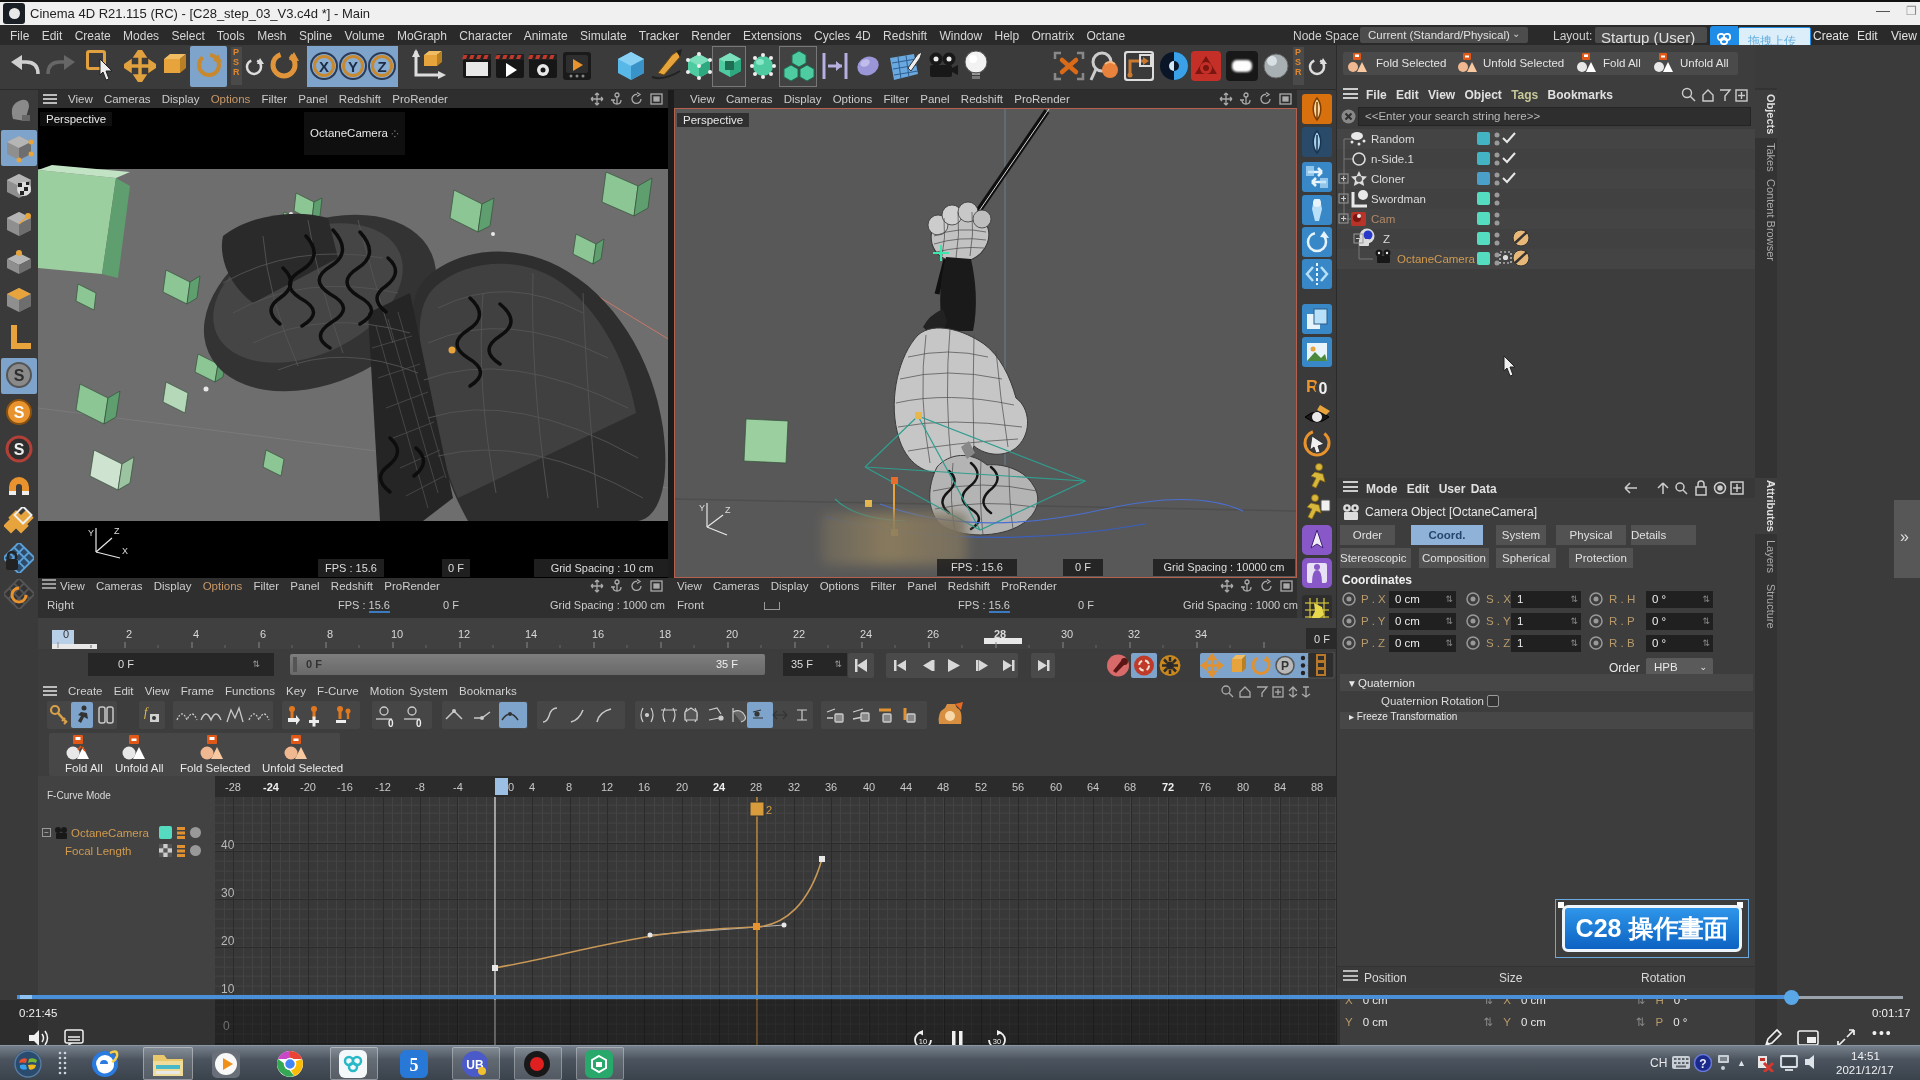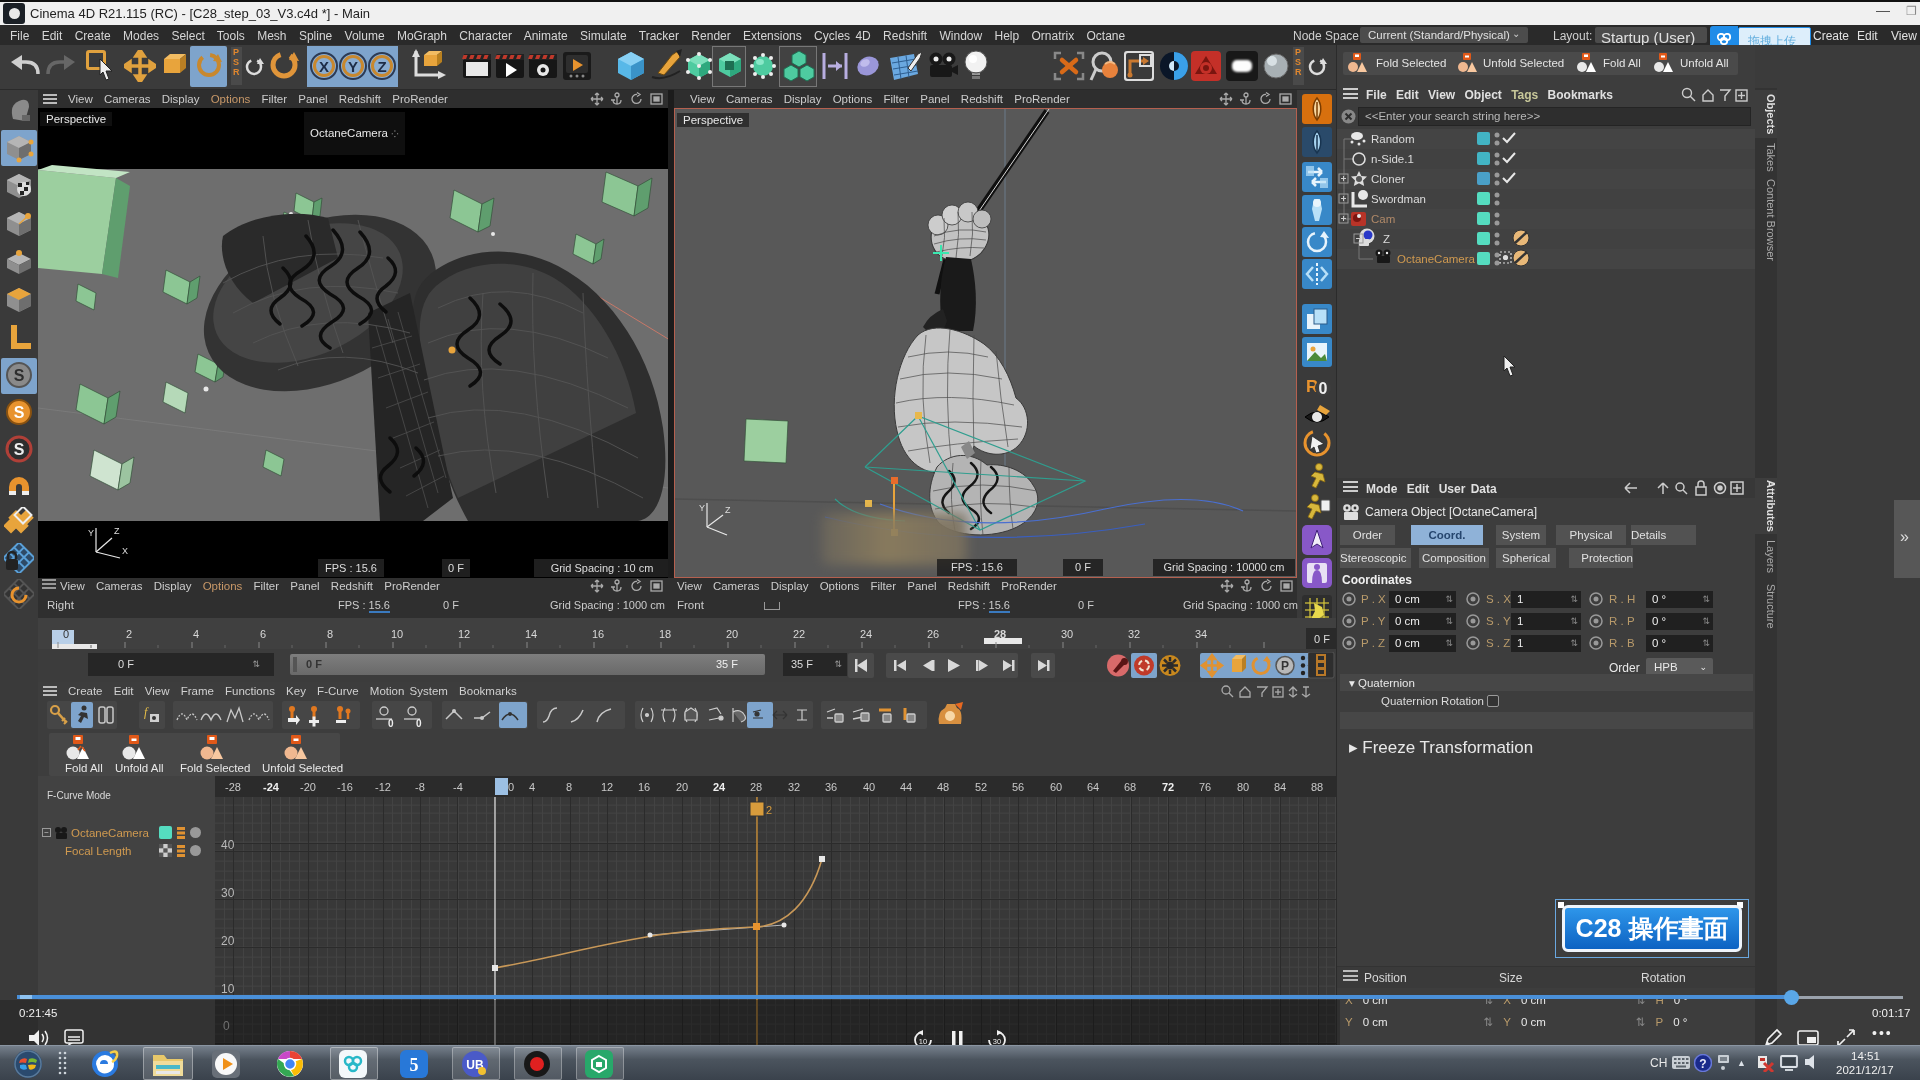--- a/index.html
+++ b/index.html
@@ -1422,21 +1422,21 @@
 <div class="t" style="left:28px;top:460px;font-size:12px;color:#e8e8e8">Camera Object [OctaneCamera]</div>
 
 <div class="a" style="left:3px;top:480px;width:55px;height:20px;background:#525252;color:#e0e0e0;font-size:11.5px;text-align:center;line-height:20px">Order</div>
 <div class="a" style="left:74px;top:480px;width:72px;height:20px;background:#8fb2d8;color:#26466e;font-size:11.5px;font-weight:bold;text-align:center;line-height:20px">Coord.</div>
 <div class="a" style="left:159px;top:480px;width:50px;height:20px;background:#525252;color:#e0e0e0;font-size:11.5px;text-align:center;line-height:20px">System</div>
 <div class="a" style="left:219px;top:480px;width:70px;height:20px;background:#525252;color:#e0e0e0;font-size:11.5px;text-align:center;line-height:20px">Physical</div>
 <div class="a" style="left:294px;top:480px;width:65px;height:20px;background:#525252;color:#e0e0e0;font-size:11.5px;text-align:left;line-height:20px">Details</div>
 <div class="a" style="left:3px;top:503px;width:71px;height:20px;background:#525252;color:#e0e0e0;font-size:11.5px;text-align:left;line-height:20px">Stereoscopic</div>
 <div class="a" style="left:82px;top:503px;width:70px;height:20px;background:#525252;color:#e0e0e0;font-size:11.5px;text-align:center;line-height:20px">Composition</div>
 <div class="a" style="left:159px;top:503px;width:60px;height:20px;background:#525252;color:#e0e0e0;font-size:11.5px;text-align:center;line-height:20px">Spherical</div>
-<div class="a" style="left:232px;top:503px;width:64px;height:20px;background:#525252;color:#e0e0e0;font-size:11.5px;text-align:right;line-height:20px">Protection</div>
+<div class="a" style="left:232px;top:503px;width:64px;height:20px;background:#525252;color:#e0e0e0;font-size:11.5px;text-align:center;line-height:20px">Protection</div>
 <div class="t" style="left:5px;top:528px;font-size:12px;font-weight:bold;color:#f0f0f0">Coordinates</div>
 <div id="coordrows" class="a" style="left:0;top:545px;width:419px;height:70px;font-size:11.5px">
 <svg class="a" style="left:5px;top:2px" width="14" height="14">
         <circle cx="7" cy="7" r="6" fill="none" stroke="#999" stroke-width="1.5"></circle>
         <circle cx="7" cy="7" r="2.5" fill="#999"></circle>
       </svg>
 <div class="t" style="left:24px;top:3px;color:#b89a6a">P . X</div>
 <div class="a" style="left:52px;top:1px;width:67px;height:17px;background:#202020;color:#ededed;line-height:17px;padding-left:6px">0 cm<span style="position:absolute;right:3px;color:#888;font-size:9px">⇅</span></div>
 <svg class="a" style="left:129px;top:2px" width="14" height="14">
         <circle cx="7" cy="7" r="6" fill="none" stroke="#999" stroke-width="1.5"></circle>
@@ -1487,21 +1487,21 @@
 <div class="t" style="left:272px;top:47px;color:#b89a6a">R . B</div>
 <div class="a" style="left:309px;top:45px;width:67px;height:17px;background:#202020;color:#ededed;line-height:17px;padding-left:6px">0 °<span style="position:absolute;right:3px;color:#888;font-size:9px">⇅</span></div>
 </div>
 <div class="t" style="left:272px;top:616px;font-size:12px;color:#e8e8e8">Order</div>
 <div class="a" style="left:309px;top:613px;width:67px;height:18px;background:#5a5a5a;border-radius:2px;color:#e8e8e8;font-size:11.5px;line-height:18px;padding-left:8px">HPB<span style="position:absolute;right:6px;font-size:9px">⌄</span></div>
 <div class="a" style="left:3px;top:629px;width:413px;height:17px;background:#474747"></div>
 <div class="t" style="left:12px;top:631px;font-size:11.5px;color:#e8e8e8">▾ Quaternion</div>
 <div class="t" style="left:44px;top:650px;font-size:11.5px;color:#dcdcdc">Quaternion Rotation</div>
 <div class="a" style="left:150px;top:650px;width:12px;height:12px;border:1.5px solid #999;border-radius:2px;background:#333"></div>
 <div class="a" style="left:3px;top:667px;width:413px;height:17px;background:#474747"></div>
-<div class="t" style="left:12px;top:692px;font-size:17px;color:#e8e8e8">▸ Freeze Transformation</div>
+<div class="t" style="left:12px;top:666px;font-size:10px;color:#e8e8e8">▸ Freeze Transformation</div>
 
 <div class="a" style="left:0;top:921px;width:419px;height:22px;background:#3a3a3a;border-top:1px solid #333"></div>
 <div class="t" style="left:6px;top:925px;width:15px;height:11px;border-top:2.5px solid #bbb;border-bottom:2.5px solid #bbb">
       <div style="margin-top:2.5px;border-top:2.5px solid #bbb"></div>
     </div>
 <div class="t" style="left:27px;top:926px;font-size:12px;color:#d8d8d8">Position</div>
 <div class="t" style="left:162px;top:926px;font-size:12px;color:#d8d8d8">Size</div>
 <div class="t" style="left:304px;top:926px;font-size:12px;color:#d8d8d8">Rotation</div>
 <div id="psr1" class="t" style="left:0px;top:948px;font-size:11.5px"><span style="color:#b89a6a;margin-left:8px">X</span><span style="color:#e8e8e8;margin-left:10px">0 cm</span><span style="color:#888;margin-left:96px">⇅</span><span style="color:#b89a6a;margin-left:10px">X</span><span style="color:#e8e8e8;margin-left:10px">0 cm</span><span style="color:#888;margin-left:90px">⇅</span><span style="color:#b89a6a;margin-left:10px">H</span><span style="color:#e8e8e8;margin-left:10px">0 °</span></div>
 <div id="psr2" class="t" style="left:0px;top:970px;font-size:11.5px"><span style="color:#b89a6a;margin-left:8px">Y</span><span style="color:#e8e8e8;margin-left:10px">0 cm</span><span style="color:#888;margin-left:96px">⇅</span><span style="color:#b89a6a;margin-left:10px">Y</span><span style="color:#e8e8e8;margin-left:10px">0 cm</span><span style="color:#888;margin-left:90px">⇅</span><span style="color:#b89a6a;margin-left:10px">P</span><span style="color:#e8e8e8;margin-left:10px">0 °</span></div>

